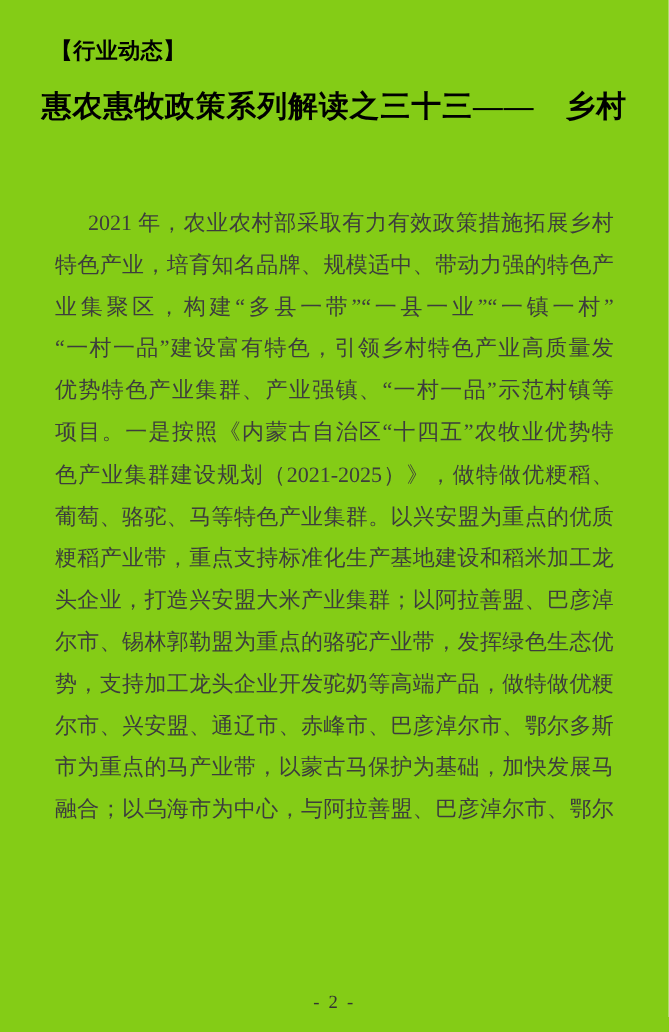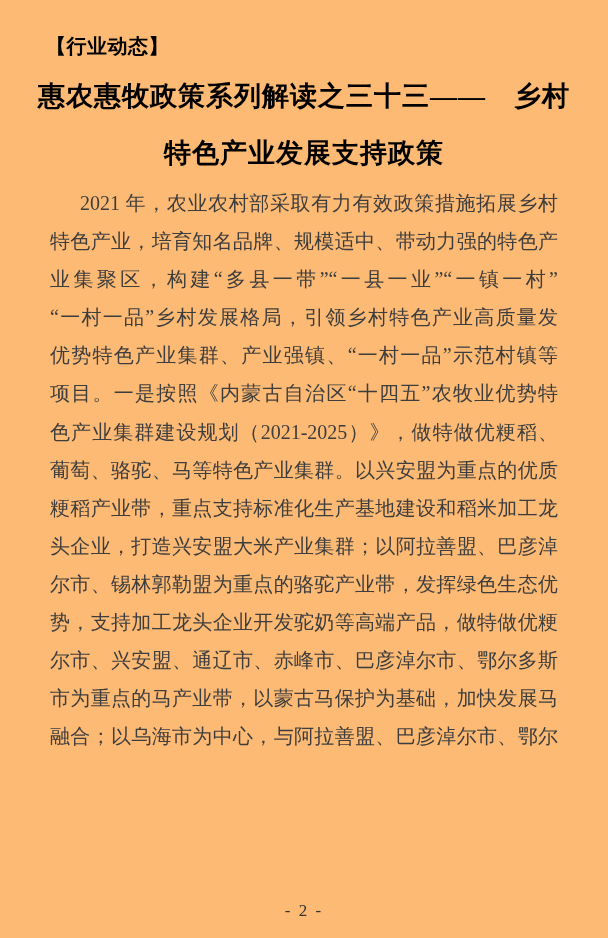--- a/index.html
+++ b/index.html
@@ -4,41 +4,41 @@
 <style>
   html, body {
     margin: 0;
     padding: 0;
     background: #ffffff;
   }
   .page {
     position: relative;
     width: 608px;
     height: 938px;
-    background: #fdba74;
+    background: #84cc16;
     overflow: hidden;
   }
   .header-tag {
     position: absolute;
     left: 46px;
     top: 33px;
     font-family: "Liberation Sans", "DejaVu Sans", sans-serif;
     font-weight: 700;
     font-size: 20px;
     color: #000000;
     letter-spacing: 0.5px;
     white-space: nowrap;
   }
   .doc-title {
     position: absolute;
     left: 38px;
     right: 38px;
     top: 68px;
     margin: 0;
-    text-align: center;
+    text-align: right;
     font-family: "Liberation Serif", "DejaVu Serif", serif;
     font-weight: 700;
     font-size: 27px;
     line-height: 57px;
     color: #000000;
     letter-spacing: 1px;
   }
   .body-text {
     position: absolute;
     left: 50px;
@@ -74,28 +74,27 @@
 </style>
 </head>
 <body>
 
 <div class="page">
 
   <div class="header-tag">【行业动态】</div>
 
   <h1 class="doc-title">
     <span style="display:block">惠农惠牧政策系列解读之三十三——　乡村</span>
-    <span style="display:block">特色产业发展支持政策</span>
   </h1>
 
   <div class="body-text">
     <div class="body-line first-indent">2021 年，农业农村部采取有力有效政策措施拓展乡村</div>
     <div class="body-line">特色产业，培育知名品牌、规模适中、带动力强的特色产</div>
     <div class="body-line">业集聚区，构建“多县一带”“一县一业”“一镇一村”</div>
-    <div class="body-line">“一村一品”乡村发展格局，引领乡村特色产业高质量发</div>
+    <div class="body-line">“一村一品”建设富有特色，引领乡村特色产业高质量发</div>
     <div class="body-line">优势特色产业集群、产业强镇、“一村一品”示范村镇等</div>
     <div class="body-line">项目。一是按照《内蒙古自治区“十四五”农牧业优势特</div>
     <div class="body-line">色产业集群建设规划（2021-2025）》，做特做优粳稻、</div>
     <div class="body-line">葡萄、骆驼、马等特色产业集群。以兴安盟为重点的优质</div>
     <div class="body-line">粳稻产业带，重点支持标准化生产基地建设和稻米加工龙</div>
     <div class="body-line">头企业，打造兴安盟大米产业集群；以阿拉善盟、巴彦淖</div>
     <div class="body-line">尔市、锡林郭勒盟为重点的骆驼产业带，发挥绿色生态优</div>
     <div class="body-line">势，支持加工龙头企业开发驼奶等高端产品，做特做优粳稻</div>
     <div class="body-line">尔市、兴安盟、通辽市、赤峰市、巴彦淖尔市、鄂尔多斯</div>
     <div class="body-line">市为重点的马产业带，以蒙古马保护为基础，加快发展马</div>

